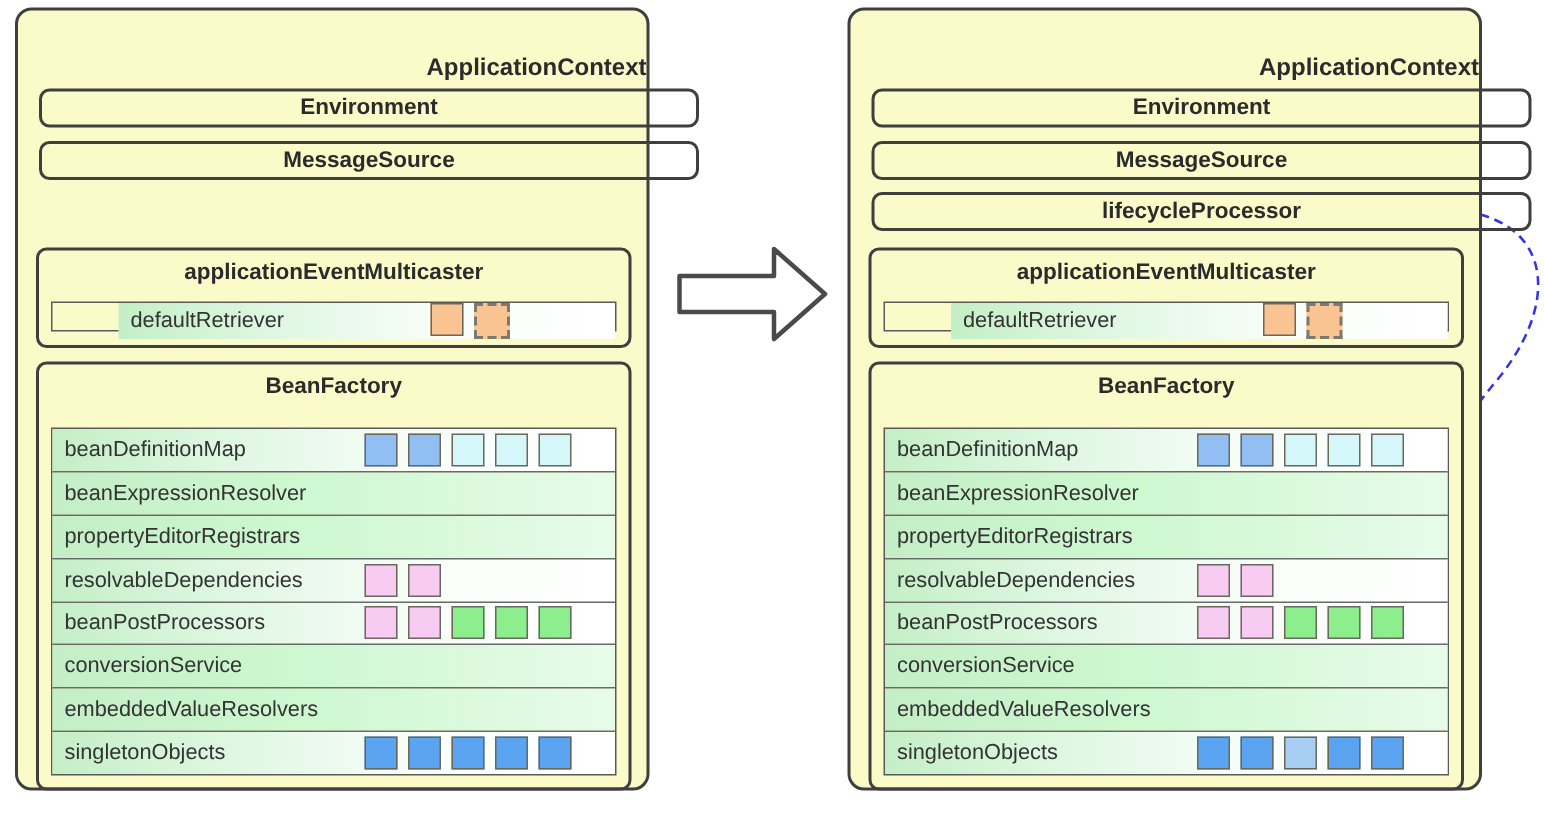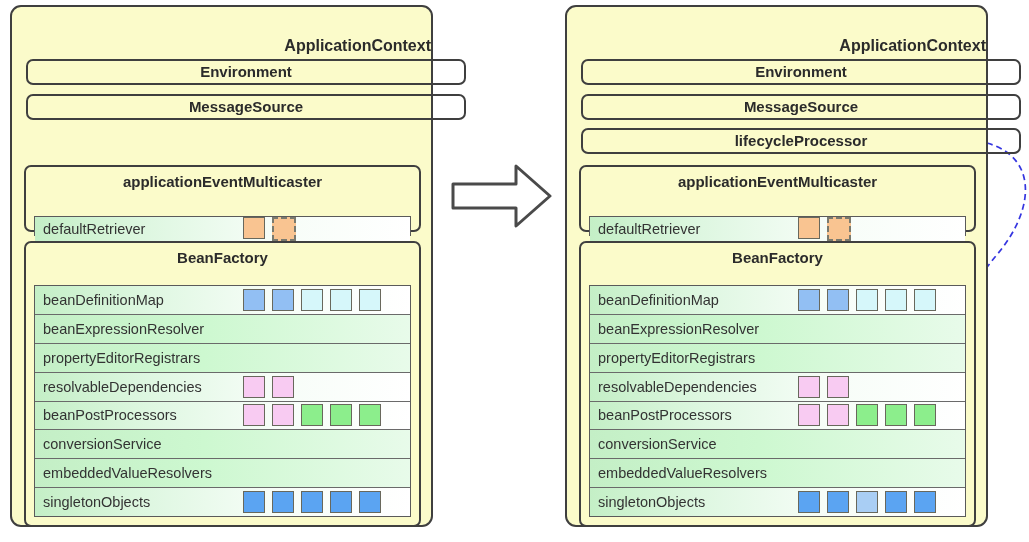--- a/index.html
+++ b/index.html
@@ -29,21 +29,21 @@
   }
   .group-box.multicaster{top:158px;height:67px;}
   .group-box.beanfactory{top:234px;height:286px;}
   .group-title{
     text-align:center;font-weight:bold;font-size:15px;color:#2B2B2B;margin-top:6px;
   }
   .rows{
     position:absolute;left:8px;right:8px;
     border:1.5px solid #5A5A5A;box-sizing:border-box;
   }
-  .multicaster .rows{top:49px;height:20px;}
+  .multicaster .rows{top:34px;height:20px;padding-left:44px;}
   .beanfactory .rows{top:42px;bottom:8px;display:flex;flex-direction:column;}
   .row{position:relative;flex:1;min-height:24px;border-top:1px solid #6A6A6A;}
   .row:first-child{border-top:none;}
   .row.single{height:100%;}
   .row-fade{background:linear-gradient(90deg,#C4EFC6 0%,#DEF7E1 30%,#F6FDF7 62%,#FFFFFF 100%);}
   .row-green{background:linear-gradient(90deg,#C4EFC6 0%,#CDF8D0 45%,#E8FBEA 100%);}
   .row-label{
     position:absolute;left:8px;top:50%;transform:translateY(-50%);
     font-size:14.5px;color:#333333;white-space:nowrap;
   }

